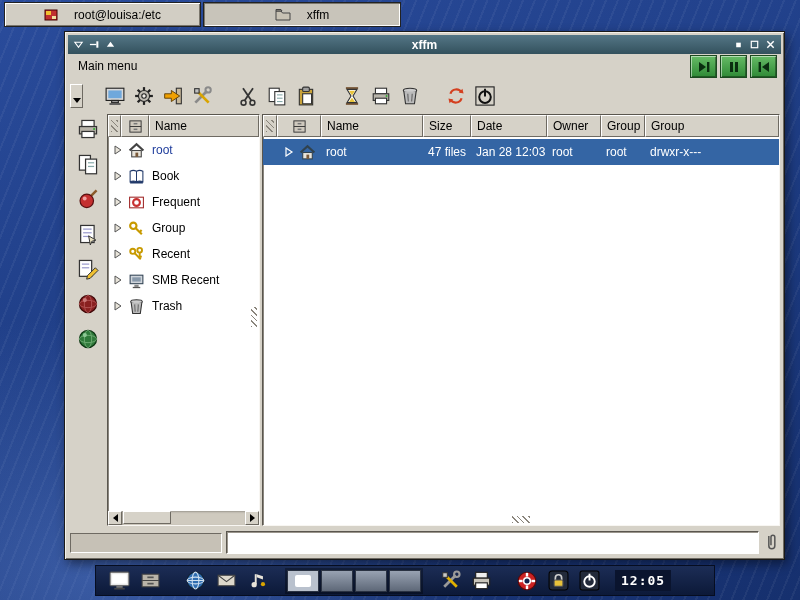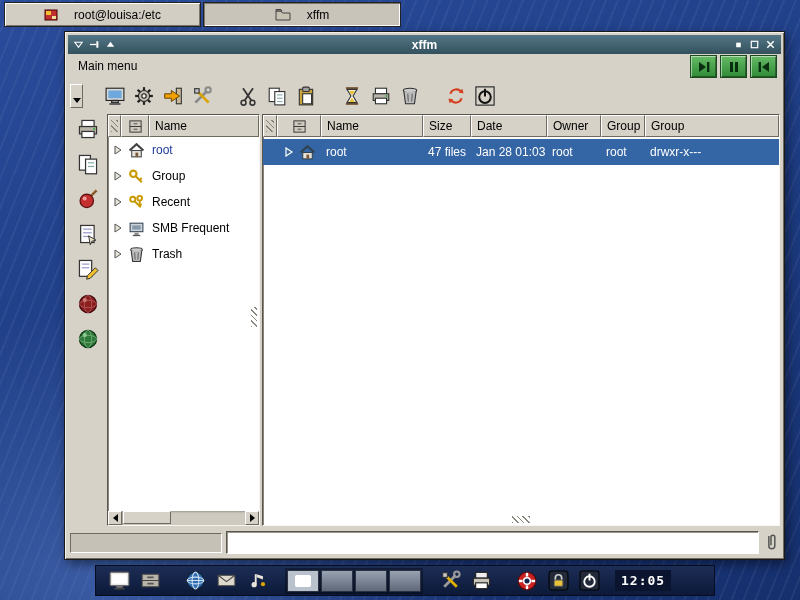--- a/index.html
+++ b/index.html
@@ -394,20 +394,49 @@
         <span class="tlabel root-label">root</span>
       </div>
       <div class="trow">
         <span class="expander">
             <svg width="10" height="10" viewBox="0 0 10 10">
               <path d="M2 1 L8 5 L2 9z" fill="#e8e4da" stroke="#555"></path>
             </svg>
           </span>
         <span class="ticon">
             <svg width="17" height="17" viewBox="0 0 16 16">
+              <path d="M2 3 Q5 1.5 8 3 Q11 1.5 14 3 V13 Q11 11.5 8 13 Q5 11.5 2 13z" fill="#fff" stroke="#223a6a"></path>
+              <line x1="8" y1="3" x2="8" y2="13" stroke="#223a6a"></line>
+              <path d="M2 13 Q5 11.5 8 13 Q11 11.5 14 13 v1.5 H2z" fill="#223a6a"></path>
+            </svg>
+          </span>
+        <span class="tlabel">Book</span>
+      </div>
+      <div class="trow">
+        <span class="expander">
+            <svg width="10" height="10" viewBox="0 0 10 10">
+              <path d="M2 1 L8 5 L2 9z" fill="#e8e4da" stroke="#555"></path>
+            </svg>
+          </span>
+        <span class="ticon">
+            <svg width="17" height="17" viewBox="0 0 16 16">
+              <rect x="1.5" y="3" width="13" height="10" fill="#fff" stroke="#a02828"></rect>
+              <circle cx="8" cy="8" r="3.2" fill="none" stroke="#c83030" stroke-width="2"></circle>
+            </svg>
+          </span>
+        <span class="tlabel">Frequent</span>
+      </div>
+      <div class="trow">
+        <span class="expander">
+            <svg width="10" height="10" viewBox="0 0 10 10">
+              <path d="M2 1 L8 5 L2 9z" fill="#e8e4da" stroke="#555"></path>
+            </svg>
+          </span>
+        <span class="ticon">
+            <svg width="17" height="17" viewBox="0 0 16 16">
               <circle cx="5" cy="5.5" r="3" fill="none" stroke="#c89a00" stroke-width="2"></circle>
               <line x1="7.3" y1="7.8" x2="13" y2="13.5" stroke="#c89a00" stroke-width="2"></line>
               <line x1="10.8" y1="11.5" x2="12.8" y2="9.5" stroke="#c89a00" stroke-width="2"></line>
             </svg>
           </span>
         <span class="tlabel">Group</span>
       </div>
       <div class="trow">
         <span class="expander">
             <svg width="10" height="10" viewBox="0 0 10 10">
@@ -434,21 +463,21 @@
             </svg>
           </span>
         <span class="ticon">
             <svg width="17" height="17" viewBox="0 0 16 16">
               <rect x="2" y="3" width="12" height="8" fill="#cfd4da" stroke="#334455"></rect>
               <rect x="4" y="5" width="8" height="4" fill="#8899aa"></rect>
               <rect x="6" y="12" width="4" height="2" fill="#888"></rect>
               <rect x="4.5" y="14" width="7" height="1.2" fill="#555"></rect>
             </svg>
           </span>
-        <span class="tlabel">SMB Frequent</span>
+        <span class="tlabel">SMB Recent</span>
       </div>
       <div class="trow">
         <span class="expander">
             <svg width="10" height="10" viewBox="0 0 10 10">
               <path d="M2 1 L8 5 L2 9z" fill="#e8e4da" stroke="#555"></path>
             </svg>
           </span>
         <span class="ticon">
             <svg width="17" height="17" viewBox="0 0 16 16">
               <ellipse cx="8" cy="3.5" rx="5.5" ry="1.8" fill="#ccc" stroke="#333"></ellipse>
@@ -507,21 +536,21 @@
           <span style="margin-left:5px">
               <svg width="17" height="17" viewBox="0 0 16 16">
                 <path d="M1.5 8 L8 2 L14.5 8" fill="none" stroke="#30424e" stroke-width="2"></path>
                 <rect x="3.5" y="8" width="9" height="6" fill="#e8e4da" stroke="#30424e"></rect>
                 <rect x="7" y="10" width="2.6" height="4" fill="#7a5a3a"></rect>
               </svg>
             </span>
         </span>
         <span class="c-name lcell">root</span>
         <span class="c-size lcell">47 files</span>
-        <span class="c-date lcell">Jan 28 01:03</span>
+        <span class="c-date lcell">Jan 28 12:03</span>
         <span class="c-owner lcell">root</span>
         <span class="c-group lcell">root</span>
         <span class="c-mode lcell">drwxr-x---</span>
       </div>
 
       <span class="grip grip-list"></span>
     </div>
 
     <div id="statusbox"></div>
     <input id="entry" type="text" value="" style="">

